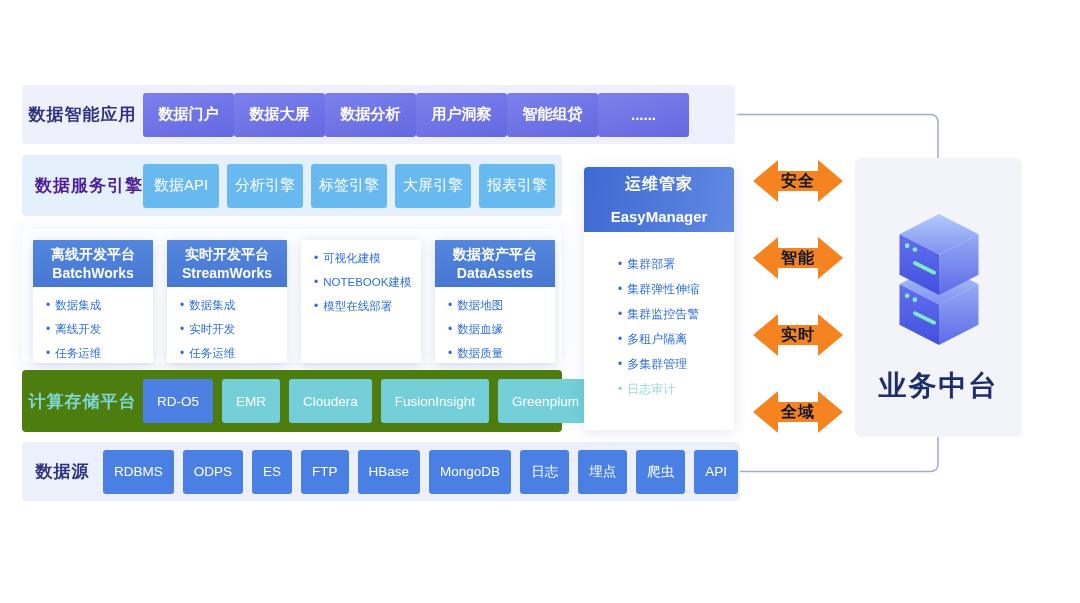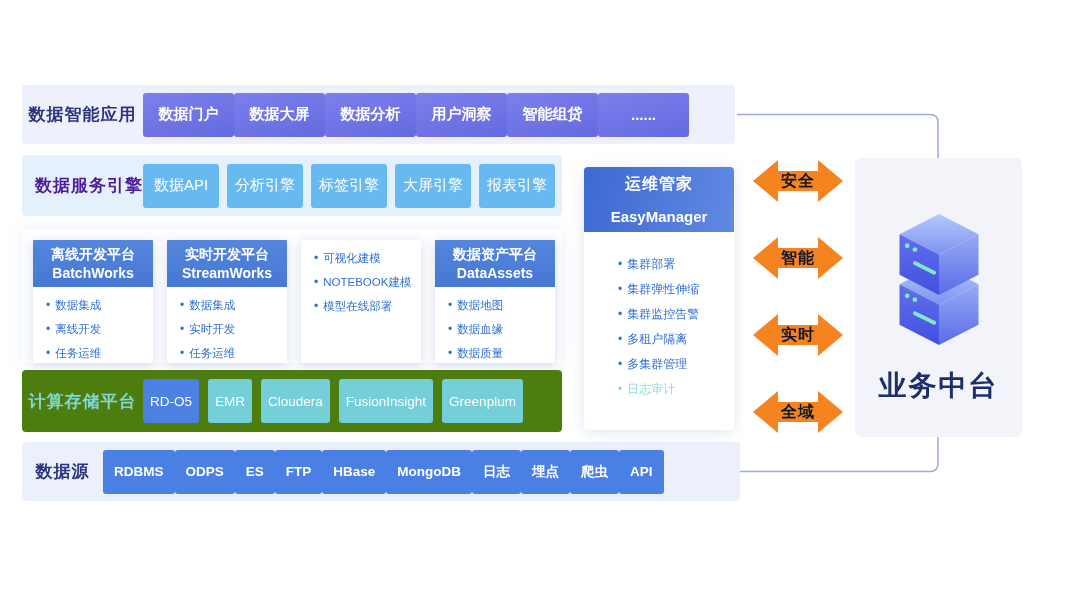--- a/index.html
+++ b/index.html
@@ -23,23 +23,23 @@
   .lteal{color:#7FD8D5;}
 
   .btn-row{display:flex;align-items:center;}
   .btn{height:44px;border-radius:3px;color:#fff;display:flex;align-items:center;
        justify-content:center;box-sizing:border-box;white-space:nowrap;}
   #apps-buttons{font-weight:bold;}
   .btn-app{width:91px;font-size:15px;background:linear-gradient(165deg,#7B80EC 0%,#6569E0 100%);}
   #services-buttons{gap:8px;}
   .btn-service{width:76px;font-size:15px;background:#69B9F1;}
   #compute-buttons{gap:9px;}
-  .btn-compute{padding:0 7px;font-size:13.5px;background:#74CFD8;}
+  .btn-compute{padding:0 14px;font-size:13.5px;background:#74CFD8;}
   .btn-compute-blue{background:#4C80E2;}
-  #sources-buttons{font-weight:bold;}
+  #sources-buttons{gap:9px;}
   .btn-source{padding:0 11px;font-size:13.5px;background:#4A80E3;}
 
   #platform-cards{display:flex;gap:14px;margin:11px 0 0 11px;}
   .platform-card{width:120px;height:123px;background:#ffffff;border-radius:1px;
                  box-shadow:0 2px 12px rgba(50,80,170,.18);overflow:hidden;}
   .platform-card-header{height:47px;display:flex;flex-direction:column;align-items:center;
                  justify-content:center;background:linear-gradient(180deg,#5486DD,#4677D3);
                  color:#fff;font-weight:bold;font-size:14px;line-height:1.3;}
   .pc-bullets{padding:6px 0 0 13px;}
   .pc-bullet{display:flex;align-items:center;line-height:24px;font-size:11.5px;color:#2E6FD6;}

